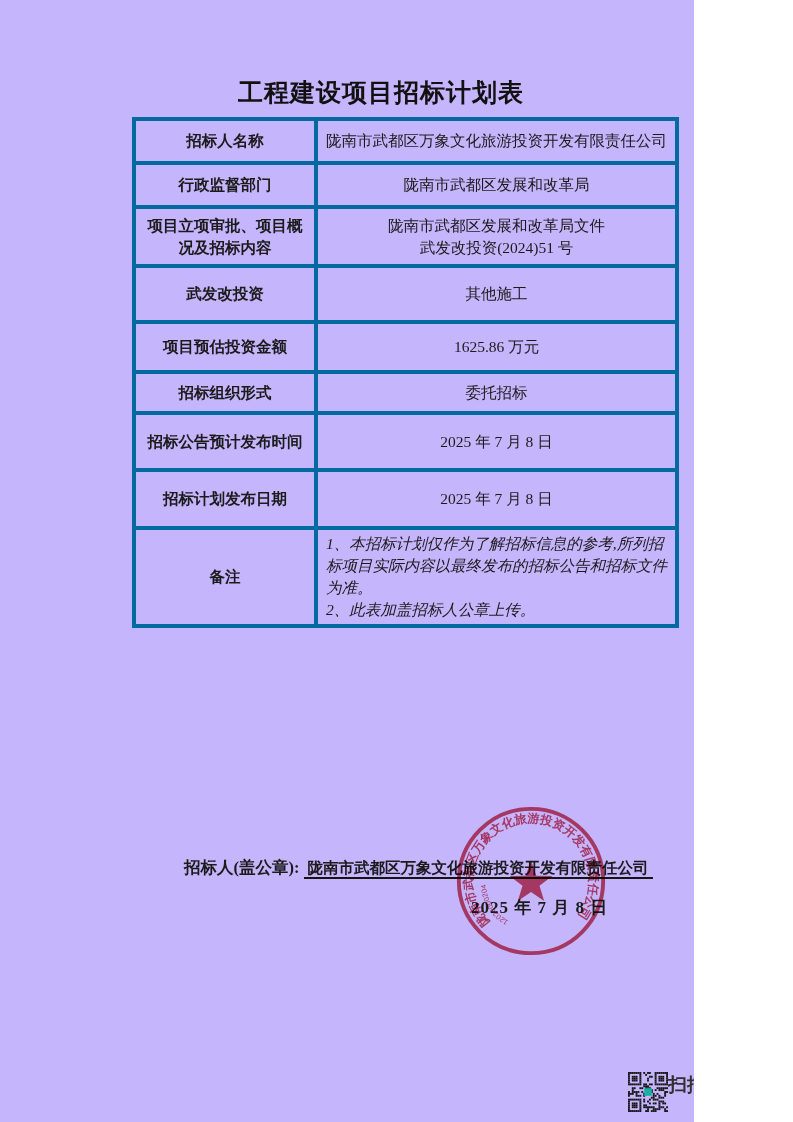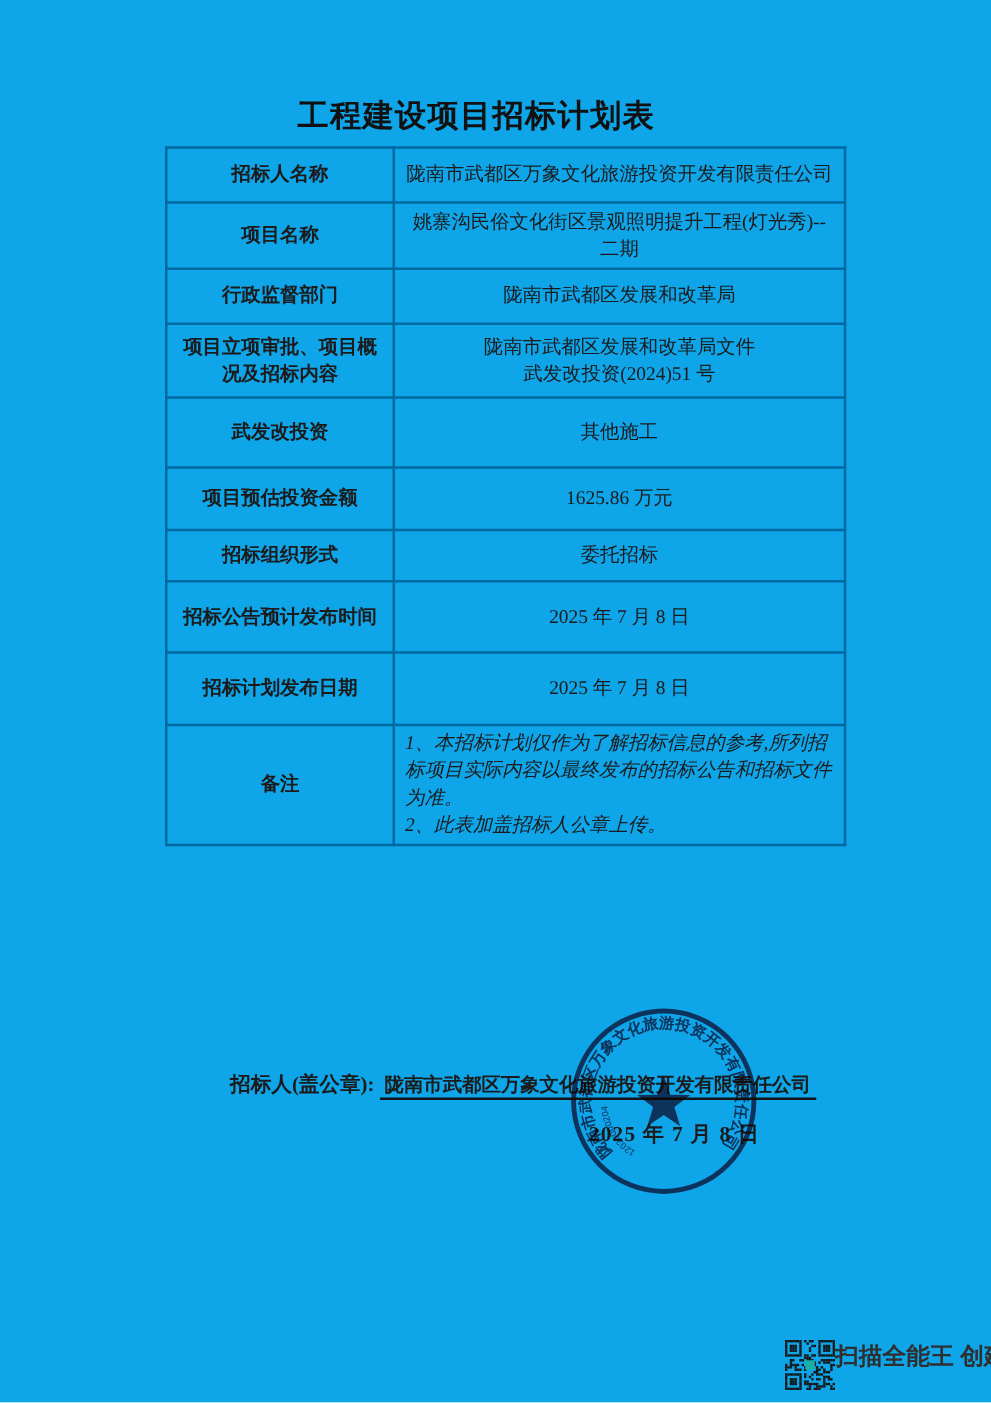--- a/index.html
+++ b/index.html
@@ -1,31 +1,31 @@
 <!DOCTYPE html>
 <html><head>
 <meta charset="utf-8">
 <style>
   * { margin:0; padding:0; box-sizing:border-box; }
   html,body { background:#ffffff; }
   .page {
-    position:relative; width:793px; height:1122px; background:#0ea5e9;
+    position:relative; width:694px; height:1122px; background:#c4b5fd;
     font-family:"Liberation Serif","DejaVu Serif",serif; color:#1b1b1b;
     overflow:hidden;
   }
   .title {
     position:absolute; top:76px; left:0; width:762px; text-align:center;
     font-size:25px; font-weight:bold; letter-spacing:1px; color:#111;
   }
   table.plan {
     position:absolute; left:132px; top:117px; width:545px;
     border-collapse:collapse; table-layout:fixed;
   }
   table.plan td {
-    border:2px solid #0369a1; font-size:15.5px; line-height:1.42;
+    border:4px solid #0369a1; font-size:15.5px; line-height:1.42;
     vertical-align:middle; padding:3px 8px; color:#1b1b1b;
   }
   td.label { width:182px; font-weight:bold; text-align:center; }
   td.value { width:361px; text-align:center; }
   td.value .vline { white-space:nowrap; }
   td.value.left { text-align:left; }
   td.value.left p { margin:0;font-style:italic; }
   .sign-line {
     position:absolute; left:184px; top:857px; font-size:16.5px; font-weight:bold;
     white-space:nowrap; z-index:1;
@@ -54,27 +54,20 @@
 
 <div class="page">
 
   <div class="title">工程建设项目招标计划表</div>
 
   <table class="plan">
     <tbody>
         <tr style="height:44px">
       <td class="label">招标人名称</td>
       <td class="value">陇南市武都区万象文化旅游投资开发有限责任公司</td>
-    </tr>
-    <tr style="height:53px">
-      <td class="label">项目名称</td>
-      <td class="value">
-        <div class="vline">姚寨沟民俗文化街区景观照明提升工程(灯光秀)--</div>
-        <div class="vline">二期</div>
-      </td>
     </tr>
     <tr style="height:44px">
       <td class="label">行政监督部门</td>
       <td class="value">陇南市武都区发展和改革局</td>
     </tr>
     <tr style="height:59px">
       <td class="label">项目立项审批、项目概况及招标内容</td>
       <td class="value">
         <div class="vline">陇南市武都区发展和改革局文件</div>
         <div class="vline">武发改投资(2024)51 号</div>

